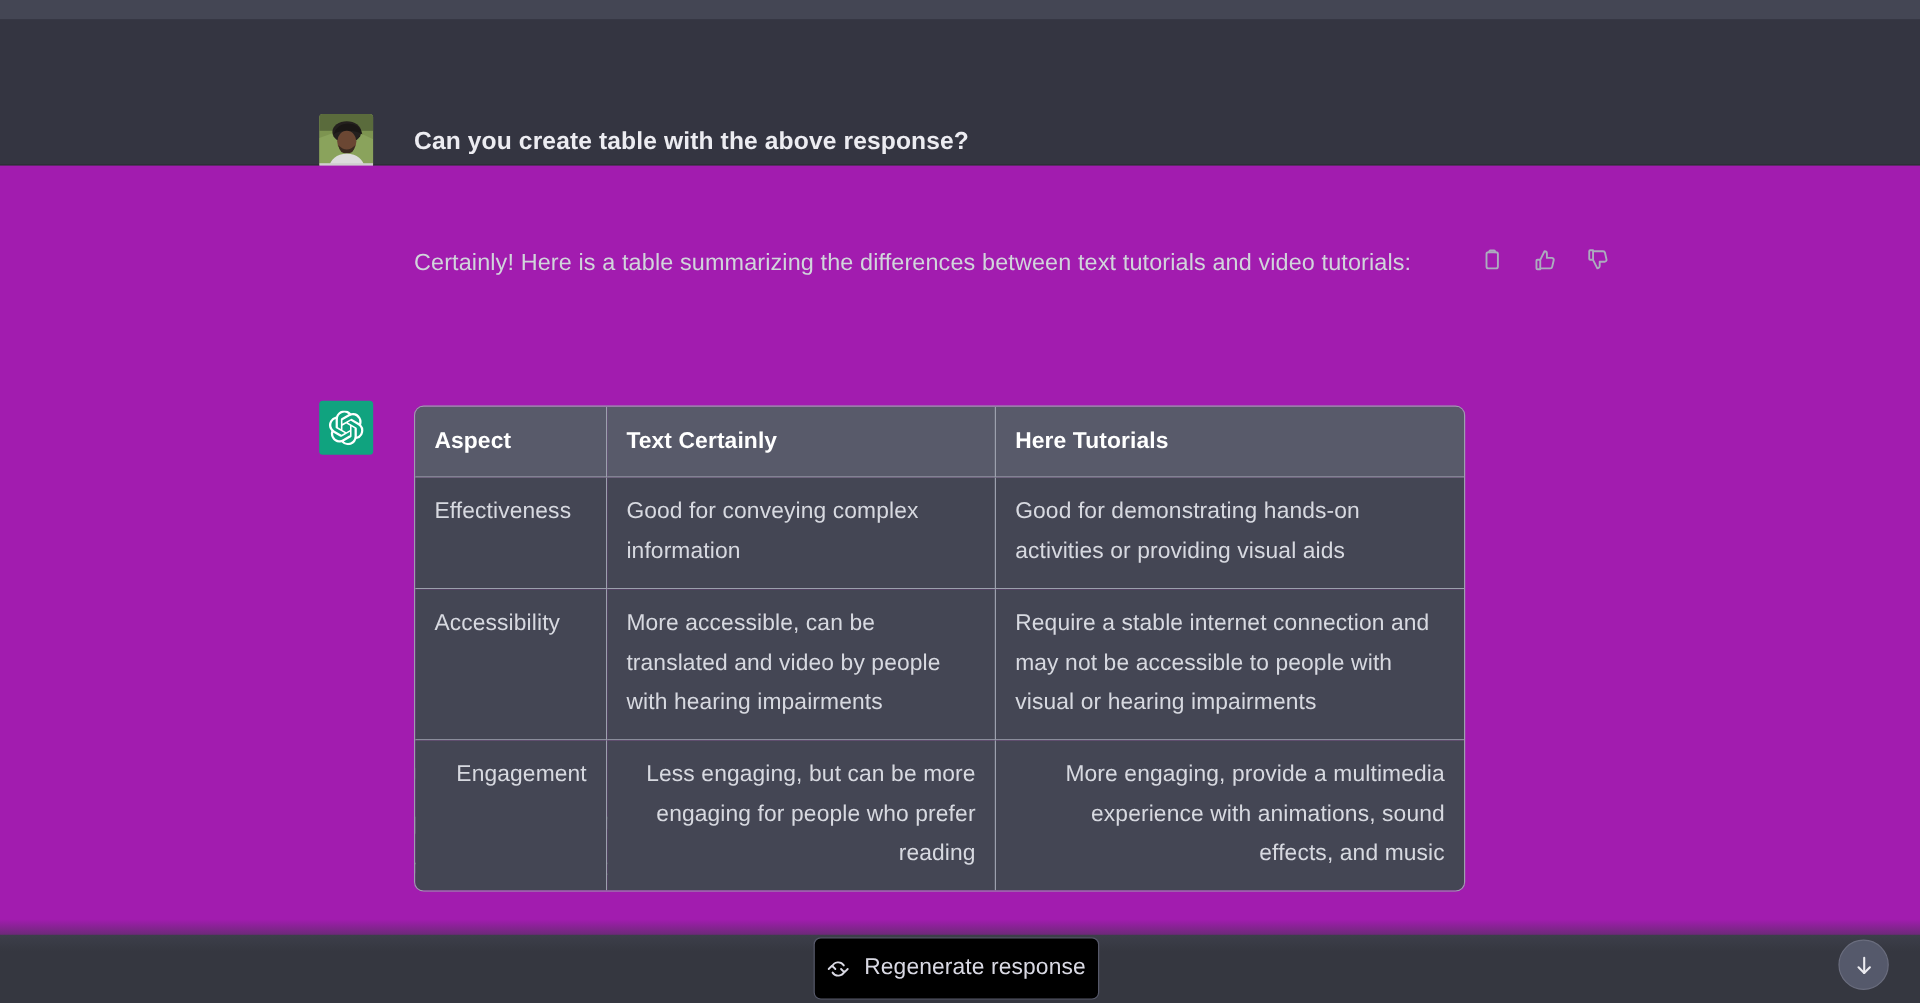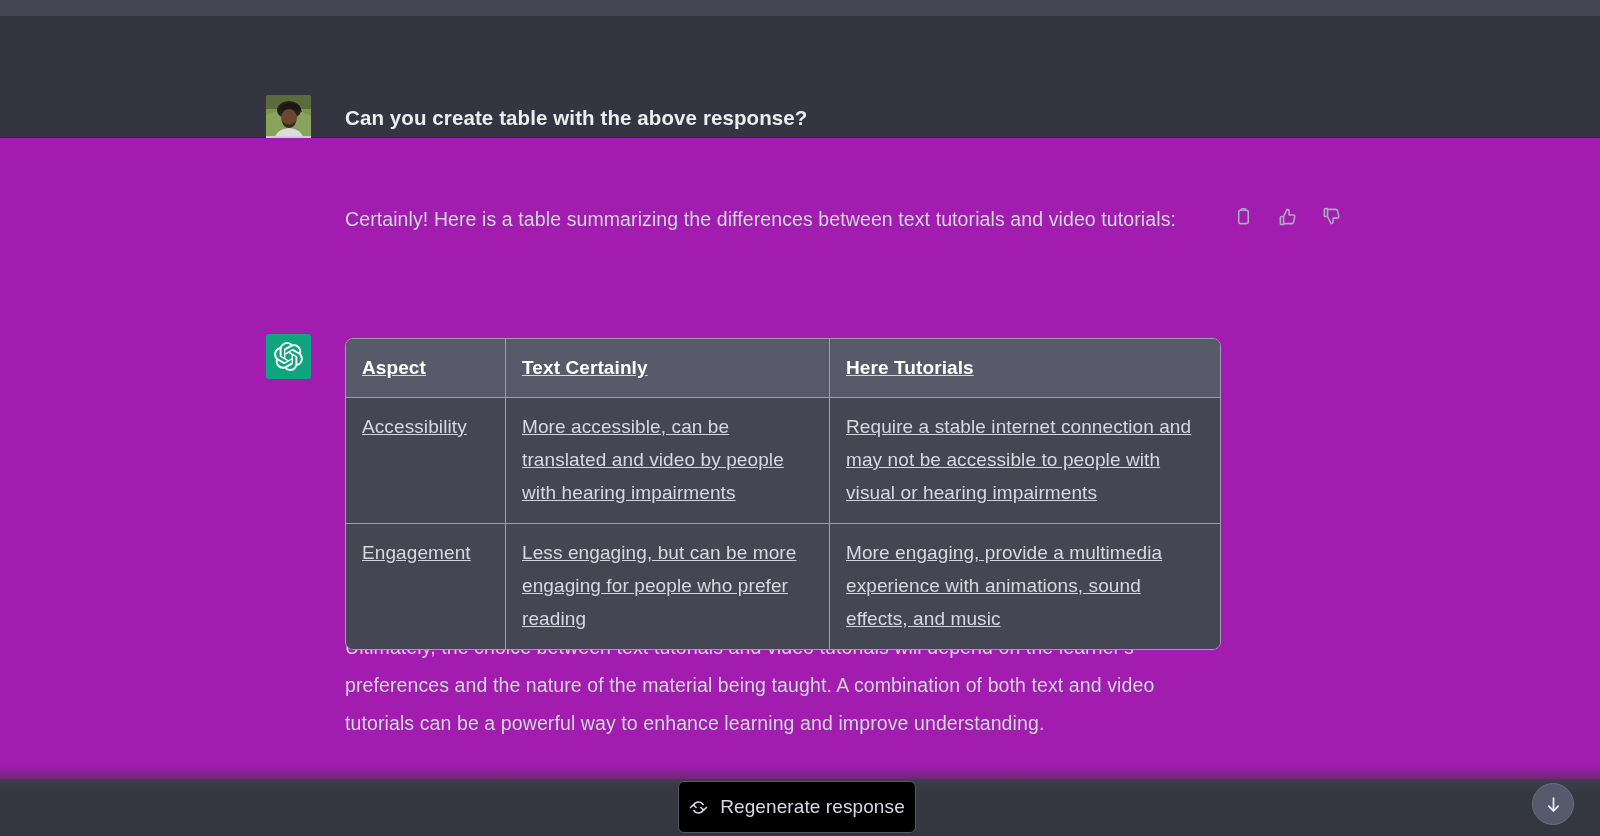--- a/index.html
+++ b/index.html
@@ -132,21 +132,20 @@
     padding: 0;
   }
   .action-btn svg { width: 19px; height: 19px; display: block; }
 
   
   .tbl-wrap {
     position: absolute;
     left: 0;
     top: 138px;
     width: 874px;
-    text-decoration: underline;
   }
 
   table.md-table {
     width: 874px;
     border-collapse: separate;
     border-spacing: 0;
     border: 1px solid #9ca0ad;
     border-radius: 8px;
     overflow: hidden;
     font-size: 19px;
@@ -168,21 +167,21 @@
 
   table.md-table tbody td {
     color: #d7d9e0;
     padding: 12px 16px 14px 16px;
     vertical-align: top;
     border-right: 1px solid #9ca0ad;
     border-bottom: 1px solid #9ca0ad;
     background: #444654;
   }
   table.md-table tbody td:last-child { border-right: none; }
-  table.md-table tbody tr:last-child td { border-bottom: none; }
+  table.md-table tbody tr:last-child td { border-bottom: none; text-align: right; }
 
   col.c-aspect { width: 160px; }
   col.c-text   { width: 324px; }
   col.c-video  { width: 390px; }
 
   
   .bottom-bar {
     position: absolute;
     left: 0;
     bottom: 0;
@@ -279,20 +278,25 @@
               <col class="c-video">
             </colgroup>
             <thead>
               <tr>
                 <th>Aspect</th>
                 <th>Text Certainly</th>
                 <th>Here Tutorials</th>
               </tr>
             </thead>
             <tbody>
+              <tr>
+                <td>Effectiveness</td>
+                <td>Good for conveying complex information</td>
+                <td>Good for demonstrating hands-on activities or providing visual aids</td>
+              </tr>
               <tr>
                 <td>Accessibility</td>
                 <td>More accessible, can be translated and video by people with hearing impairments</td>
                 <td>Require a stable internet connection and may not be accessible to people with visual or hearing impairments</td>
               </tr>
               <tr>
                 <td>Engagement</td>
                 <td>Less engaging, but can be more engaging for people who prefer reading</td>
                 <td>More engaging, provide a multimedia experience with animations, sound effects, and music</td>
               </tr>

